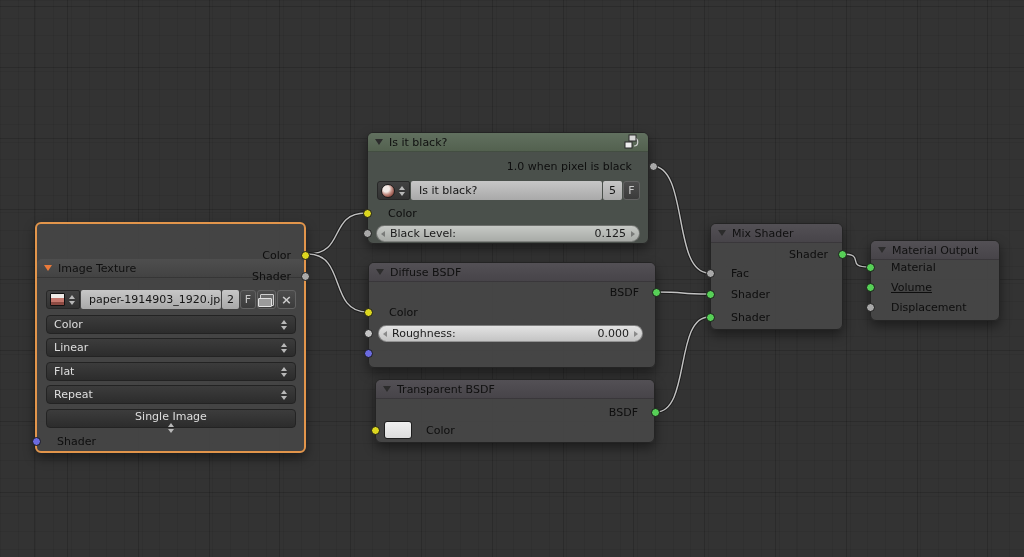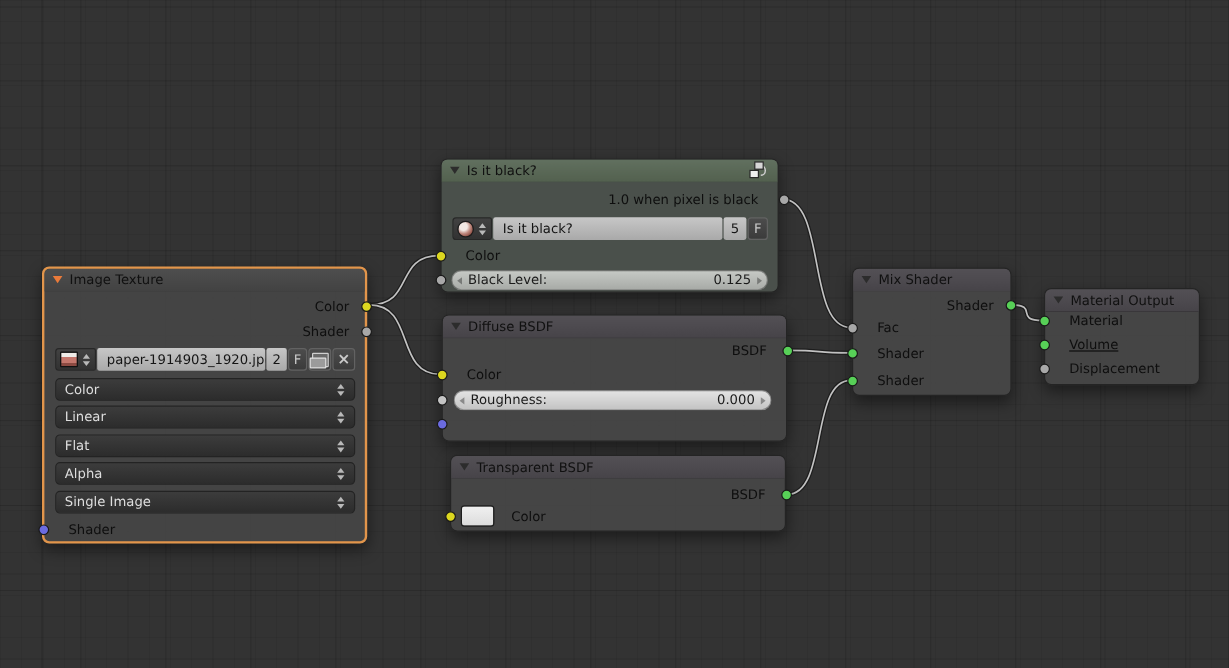--- a/index.html
+++ b/index.html
@@ -20,21 +20,21 @@
 
   .node{position:absolute;z-index:2;background:rgba(70,70,70,0.94);
     border:1px solid #242424;border-radius:6px;
     box-shadow:0 5px 12px rgba(0,0,0,0.45);box-sizing:border-box;}
   .node.selected{border:2px solid #e2954b;}
   .node-header{position:absolute;left:0;top:0;right:0;height:19px;
     border-radius:5px 5px 0 0;display:flex;align-items:center;gap:6px;
     padding:0 7px;box-sizing:border-box;
     background:linear-gradient(180deg,#535055 0%,#474449 100%);
     border-bottom:1px solid rgba(0,0,0,0.3);}
-  .node.selected .node-header{background:linear-gradient(180deg,#4e4e4e 0%,#434343 100%);}
+  .node.selected .node-header{background:linear-gradient(180deg,#4e4e4e 0%,#434343 100%);margin-top:35px;}
   .node-header.group{background:linear-gradient(180deg,#61705f 0%,#53614f 100%);}
   .node-title{font-size:11px;color:#101010;line-height:19px;white-space:nowrap;}
   .tri-down{width:0;height:0;border-left:4px solid transparent;border-right:4px solid transparent;
     border-top:6px solid #2c2c2c;flex:0 0 auto;}
   .tri-down.orange{border-top-color:#ea7a3a;}
   .group-body{background:rgba(76,82,77,0.95);}
 
   .row-label{position:absolute;font-size:11px;color:#0e0e0e;line-height:14px;height:14px;white-space:nowrap;}
   .out-label{text-align:right;}
   .socket{position:absolute;width:9px;height:9px;border-radius:50%;
@@ -149,27 +149,27 @@
         </span>
     </div>
     <div class="dropdown" style="left:9px;right:8px;top:138px;">
       <span class="dd-label">Flat</span>
       <span class="stepper">
         <span class="arr-up"></span>
           <span class="arr-dn"></span>
         </span>
     </div>
     <div class="dropdown" style="left:9px;right:8px;top:161px;">
-      <span class="dd-label">Alpha</span>
-      <span class="stepper">
-        <span class="arr-up"></span>
-          <span class="arr-dn"></span>
-        </span>
-    </div>
-    <div class="dropdown" style="left:9px;right:8px;top:185px;">
+      <span class="dd-label">Repeat</span>
+      <span class="stepper">
+        <span class="arr-up"></span>
+          <span class="arr-dn"></span>
+        </span>
+    </div>
+    <div class="dropdown" style="left:9px;right:8px;top:185px;flex-direction:column;">
       <span class="dd-label">Single Image</span>
       <span class="stepper">
         <span class="arr-up"></span>
           <span class="arr-dn"></span>
         </span>
     </div>
 
     <span class="row-label" style="left:20px;top:211px;">Shader</span>
     <span class="socket sk-vector" style="left:-5px;top:213px;"></span>
   </div>

